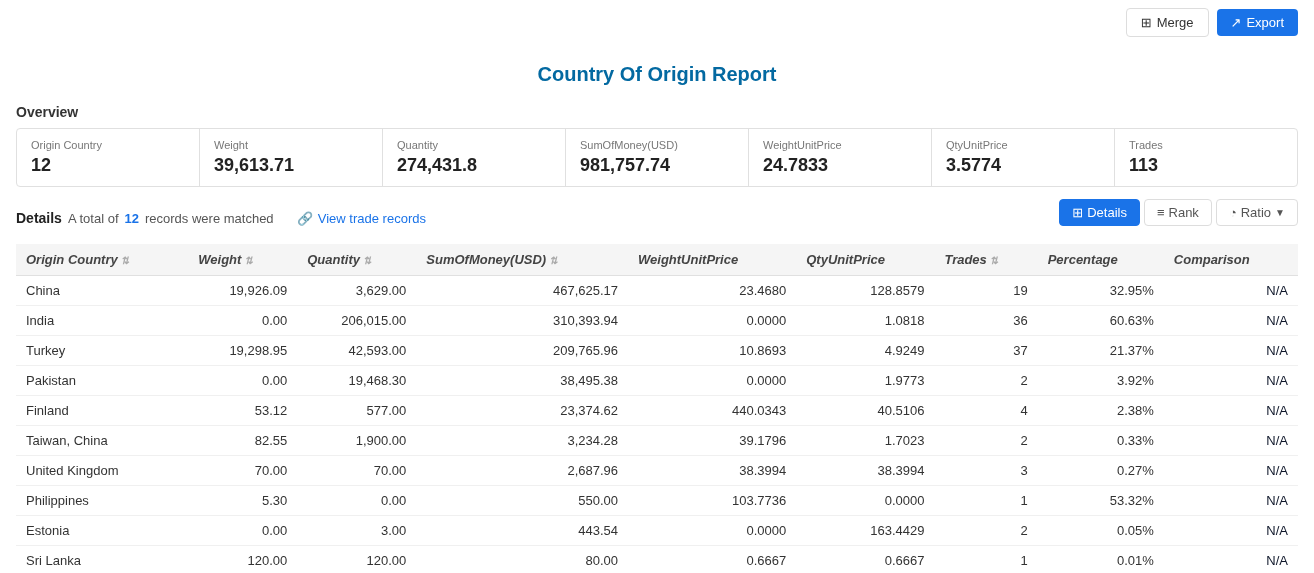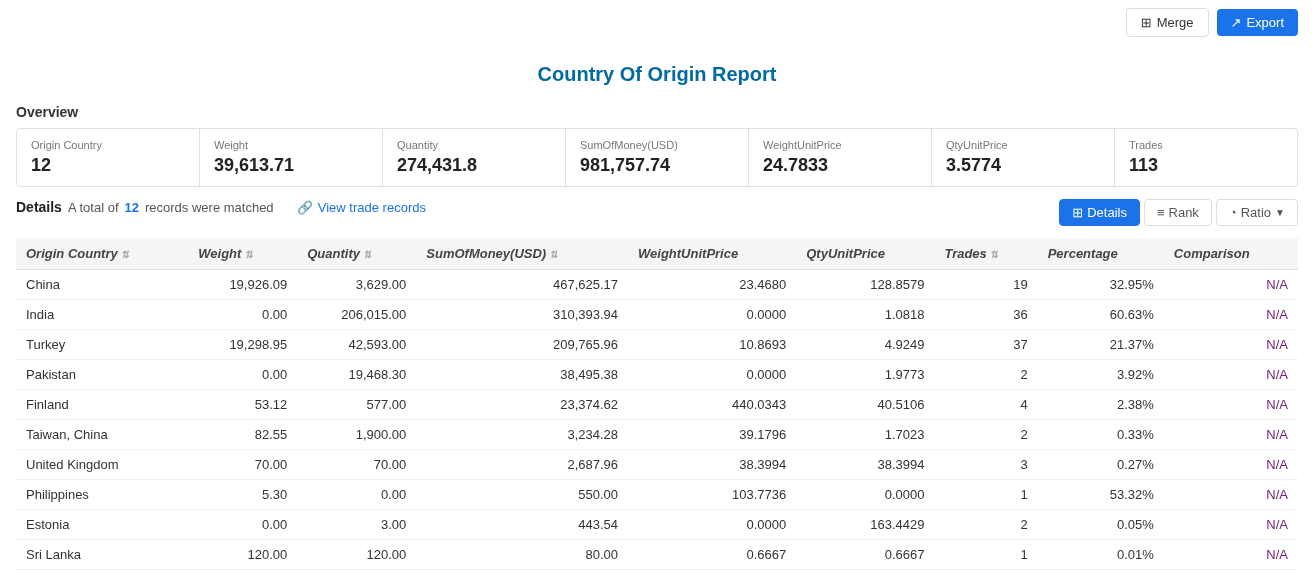--- a/index.html
+++ b/index.html
@@ -12,42 +12,42 @@
     .overview-section { padding: 10px 16px 6px; }
     .overview-label { font-size: 14px; font-weight: 600; color: #333; margin-bottom: 8px; }
 
     .stats-bar { display: flex; border: 1px solid #e0e0e0; border-radius: 4px; overflow: hidden; }
     .stat-card { flex: 1; padding: 10px 14px; border-right: 1px solid #e0e0e0; }
     .stat-card:last-child { border-right: none; }
     .stat-name { font-size: 11px; color: #777; margin-bottom: 4px; }
     .stat-value { font-size: 18px; font-weight: 600; color: #222; }
 
     .details-section { padding: 6px 16px 0; }
-    .details-header { display: flex; align-items: flex-start; justify-content: space-between; margin-bottom: 12px; }
+    .details-header { display: flex; align-items: flex-end; justify-content: space-between; margin-bottom: 18px; }
     .details-left { display: flex; align-items: center; gap: 6px; font-size: 13px; color: #555; }
     .details-title { font-weight: 600; color: #222; font-size: 14px; }
     .matched-count { color: #1a73e8; font-weight: 600; }
     .view-link { color: #1a73e8; display: flex; align-items: center; gap: 4px; cursor: pointer; text-decoration: none; }
 
     .details-right { display: flex; align-items: center; gap: 4px; }
     .tab-btn { display: flex; align-items: center; gap: 4px; padding: 5px 12px; border: 1px solid #ddd; border-radius: 4px; cursor: pointer; font-size: 13px; background: #fff; color: #555; }
     .tab-btn.active { background: #1a73e8; color: #fff; border-color: #1a73e8; }
     .tab-btn.ratio { color: #555; }
 
     .export-btn { background: #1a73e8; color: #fff; border: none; border-radius: 4px; padding: 6px 14px; cursor: pointer; font-size: 13px; display: flex; align-items: center; gap: 5px; }
     .merge-btn { background: #fff; color: #333; border: 1px solid #ddd; border-radius: 4px; padding: 6px 14px; cursor: pointer; font-size: 13px; display: flex; align-items: center; gap: 5px; }
     .top-right { display: flex; gap: 8px; align-items: center; padding: 8px 16px; justify-content: flex-end; }
 
     table { width: 100%; border-collapse: collapse; font-size: 13px; }
     thead tr { background: #f5f5f5; font-style: italic; }
     th { padding: 8px 10px; text-align: left; font-weight: 600; color: #444; border-bottom: 1px solid #e0e0e0; white-space: nowrap; }
     th .sort-icon { color: #aaa; font-size: 10px; margin-left: 3px; }
     td { padding: 7px 10px; border-bottom: 1px solid #f0f0f0; color: #333; }
     .col-right { text-align: right; }
-    .na { color: #701a75; }
+    .na { color: #0f172a; }
   </style>
 </head>
 <body>
 
 <div class="top-right">
   <button class="merge-btn">
     <span>⊞</span>
     <span>Merge</span>
   </button>
   <button class="export-btn">

